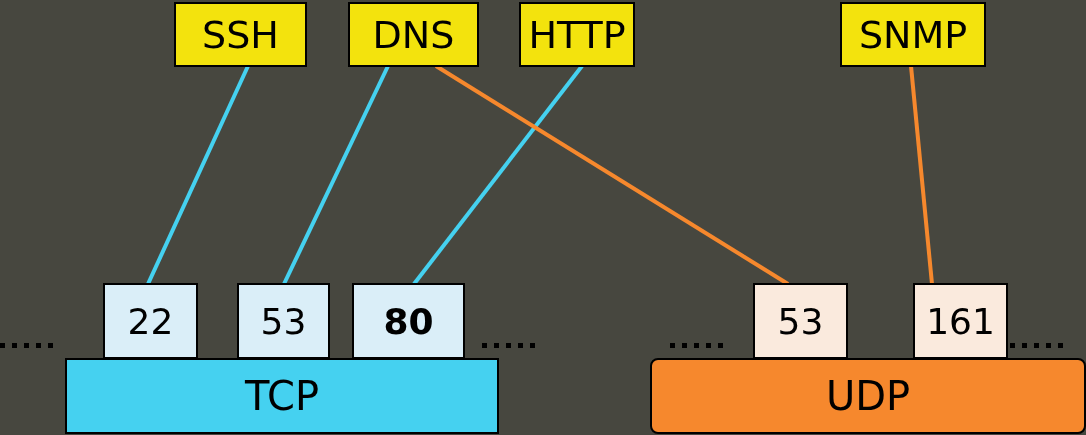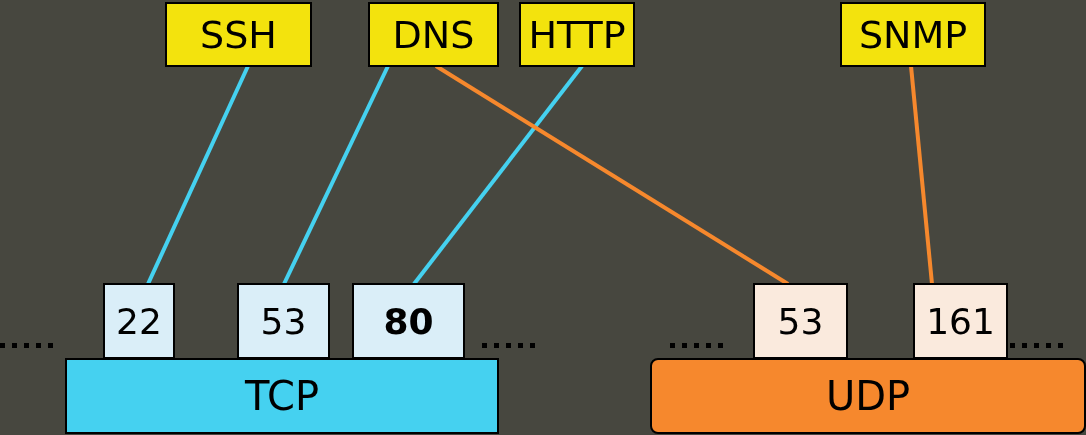--- a/index.html
+++ b/index.html
@@ -44,25 +44,25 @@
   .port-tcp { background: #daeef8; }
   .port-udp { background: #faeadd; }
   .bar {
     top: 358px;
     height: 76px;
     font-size: 40px;
     z-index: 2;
   }
   .bar-tcp { left: 65px;  width: 434px; background: #45d1f0; }
   .bar-udp { left: 650px; width: 436px; background: #f6882d; border-radius: 8px; }
-  .proto-ssh  { left: 165px; width: 147px; }
-  .proto-dns  { left: 368px; width: 131px; }
+  .proto-ssh  { left: 174px; width: 133px; }
+  .proto-dns  { left: 348px; width: 131px; }
   .proto-http { left: 519px; width: 116px; }
   .proto-snmp { left: 840px; width: 146px; }
-  .p22  { left: 103px; width: 72px; }
+  .p22  { left: 103px; width: 95px; }
   .p53t { left: 237px; width: 93px; }
   .p80  { left: 352px; width: 113px; font-weight: bold; }
   .p53u { left: 753px; width: 95px; }
   .p161 { left: 885px; width: 95px; margin-left: 28px; }
   .dots {
     position: absolute;
     top: 343px;
     width: 56px;
     height: 5px;
     z-index: 2;

